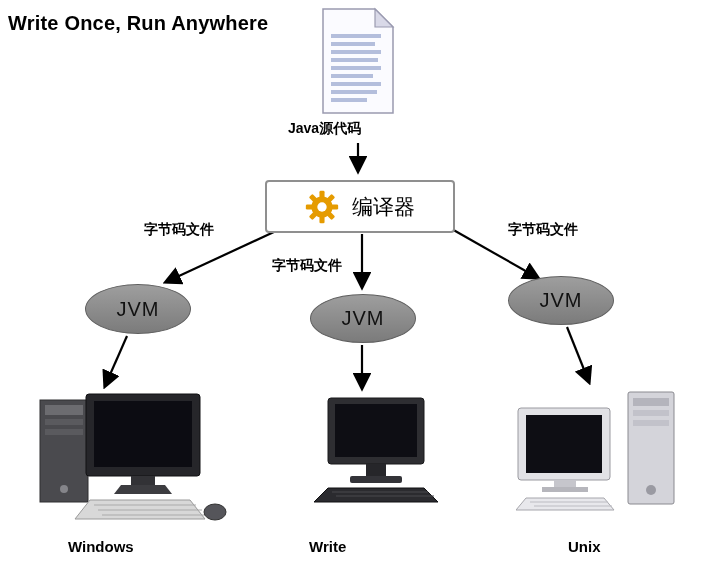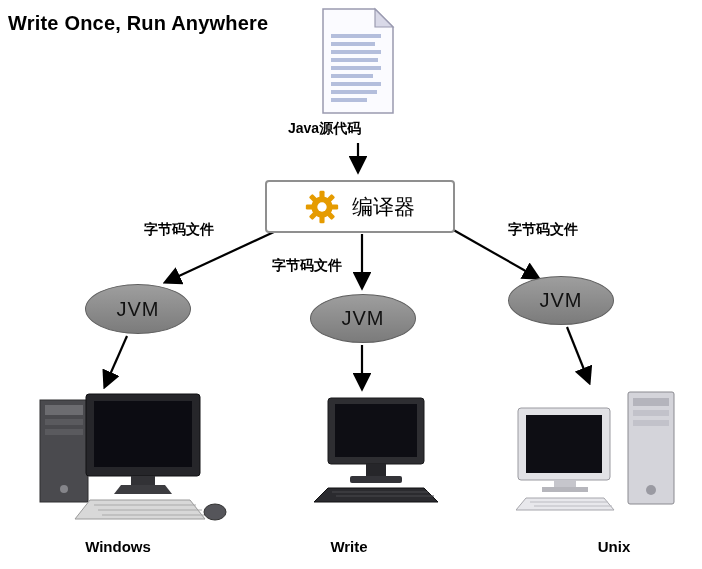--- a/index.html
+++ b/index.html
@@ -56,21 +56,20 @@
     font-size: 20px;
     letter-spacing: 1px;
     color: #111;
   }
   .jvm-left   { left: 85px;  top: 284px; width: 106px; height: 50px; }
   .jvm-center { left: 310px; top: 294px; width: 106px; height: 49px; }
   .jvm-right  { left: 508px; top: 276px; width: 106px; height: 49px; }
   .platform {
     font-size: 15px;
     font-weight: bold;
-    text-align: center;
   }
   .platform-windows { left: 68px;  top: 538px; width: 100px; }
   .platform-unix    { left: 309px; top: 538px; width: 80px; }
   .platform-macos   { left: 568px; top: 538px; width: 92px; }
   .computer-windows { left: 28px;  top: 392px; }
   .computer-unix    { left: 302px; top: 396px; }
   .computer-macos   { left: 516px; top: 390px; }
   svg.layer { left: 0; top: 0; pointer-events: none; }
 </style>
 </head>

